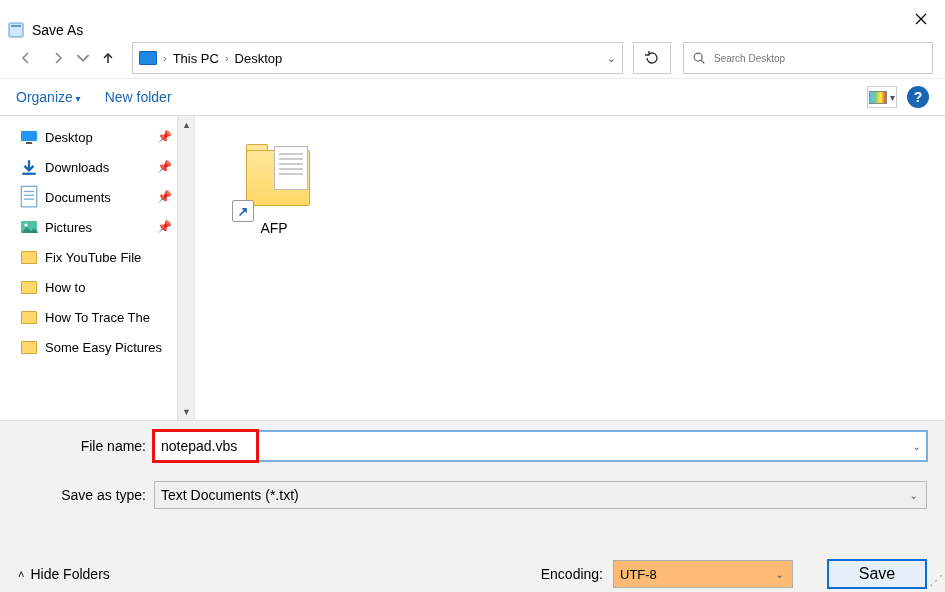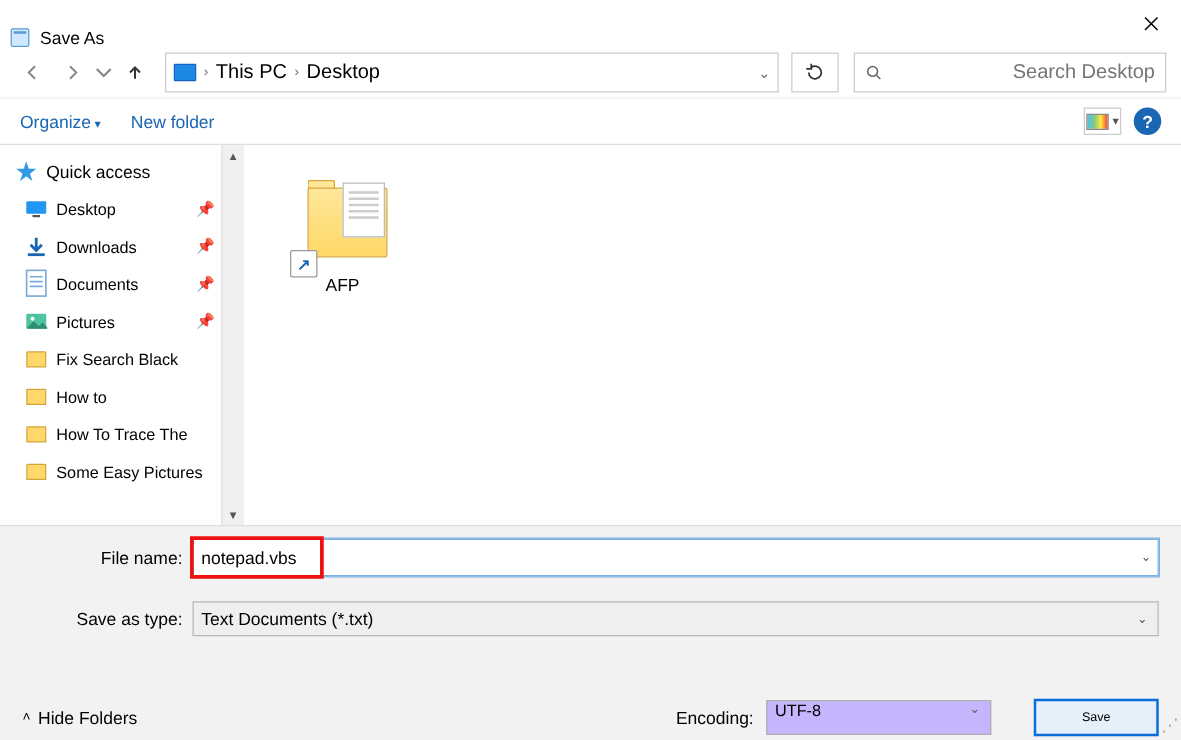--- a/index.html
+++ b/index.html
@@ -12,29 +12,29 @@
   .title-bar .close svg { width: 12px; height: 12px; }
 
   .nav-row { height: 40px; display: flex; align-items: center; padding: 6px 12px; gap: 4px; }
   .nav-btn { width: 28px; height: 28px; display: flex; align-items: center; justify-content: center; color: #888; cursor: default; }
   .nav-btn.enabled { color: #333; cursor: pointer; }
   .nav-btn svg { width: 16px; height: 16px; }
 
   .breadcrumb { flex: 1; height: 32px; border: 1px solid #ccc; display: flex; align-items: center; padding: 0 6px; gap: 6px; margin: 0 6px; }
   .bc-icon { width: 18px; height: 14px; background: #1e88e5; border-radius: 1px; display: inline-block; border: 1px solid #1565c0; }
   .bc-sep { color: #666; font-size: 11px; }
-  .bc-item { font-size: 16px; cursor: pointer; }
+  .bc-item { font-size: 13px; cursor: pointer; }
   .bc-drop { margin-left: auto; color: #555; cursor: pointer; font-size: 11px; }
 
   .refresh-btn { width: 38px; height: 32px; border: 1px solid #ccc; display: flex; align-items: center; justify-content: center; margin-right: 8px; cursor: pointer; }
   .refresh-btn svg { width: 16px; height: 16px; }
 
   .search-box { width: 250px; height: 32px; border: 1px solid #ccc; display: flex; align-items: center; padding: 0 8px; gap: 8px; }
   .search-box svg { width: 14px; height: 14px; color: #666; }
-  .search-box input { border: none; outline: none; flex: 1; font-size: 16px; color: #b91c1c; text-align: right; }
+  .search-box input { border: none; outline: none; flex: 1; font-size: 10px; color: #b91c1c; }
 
   .toolbar { height: 38px; display: flex; align-items: center; padding: 0 16px; gap: 24px; border-top: 1px solid #eee; border-bottom: 1px solid #ddd; }
   .toolbar .organize, .toolbar .newfolder { color: #1a66b3; font-size: 14px; cursor: pointer; }
   .toolbar .organize::after { content: " ▾"; font-size: 10px; }
   .toolbar .right { margin-left: auto; display: flex; align-items: center; gap: 10px; }
   .view-btn { width: 30px; height: 22px; border:1px solid #ccc; display:flex; align-items:center; justify-content:center; cursor:pointer; font-size: 10px; color:#555; position:relative;}
   .view-btn .grad{ width:18px;height:13px; background:linear-gradient(90deg,#4fc3f7,#81c784,#ffeb3b,#f44336); border:1px solid #888;}
   .help-btn { width: 22px; height: 22px; border-radius: 50%; background: #1a66b3; color: #fff; display: flex; align-items: center; justify-content: center; font-weight: bold; font-size: 14px; cursor: pointer; }
 
   .body-area { display: flex; height: 304px; position: relative; }
@@ -66,23 +66,23 @@
   .file-name-wrap input { width: 100%; height: 30px; border: 1px solid #7ab0e0; outline: 1px solid #7ab0e0; font-size: 14px; padding: 0 22px 0 6px; }
   .file-name-wrap .dd { position:absolute; right:6px; top:50%; transform:translateY(-50%); font-size:10px; color:#555; cursor:pointer;}
   .red-box { position: absolute; left: -2px; top: -2px; width: 107px; height: 34px; border: 3px solid #e11; pointer-events: none; }
   .type-select { width: 100%; height: 28px; border: 1px solid #b8b8b8; background:#efefef; font-size: 14px; padding: 0 22px 0 6px; display:flex; align-items:center; position:relative; cursor:pointer; }
   .type-select .dd{position:absolute; right:8px; font-size:10px;color:#555;}
 
   .actions-row { display: flex; align-items: center; padding: 16px 18px 18px; background: #f2f2f2; }
   .hide-folders { display: flex; align-items: center; gap: 6px; cursor: pointer; font-size: 14px; }
   .actions-row .center { margin-left: auto; display: flex; align-items: center; gap: 10px; }
   .enc-lab { font-size: 14px; text-align: right; }
-  .enc-select { height: 28px; width: 180px; border: 1px solid #b0b0b0; background: #c4b5fd; padding: 0 22px 0 6px; display:flex; position:relative; cursor:pointer; font-size: 13px; }
+  .enc-select { height: 28px; width: 180px; border: 1px solid #b0b0b0; background: #fdba74; padding: 0 22px 0 6px; display:flex; align-items:center; position:relative; cursor:pointer; font-size: 13px; }
   .enc-select .dd{position:absolute; right:8px; font-size:10px;color:#555;}
-  .btn { width: 100px; height: 30px; display: flex; align-items: center; justify-content: center; font-size: 10px; border: 1px solid #b0b0b0; background: #efefef; cursor: pointer; }
+  .btn { width: 100px; height: 30px; display: flex; align-items: center; justify-content: center; font-size: 16px; border: 1px solid #b0b0b0; background: #efefef; cursor: pointer; }
   .btn.primary { border: 2px solid #0a6dd8; background: #e6f0fa; }
 
   .resize-grip{ position:absolute; right:2px; bottom:2px; width:14px; height:14px; color:#aaa; font-size:14px; line-height:8px;}
 </style>
 </head>
 <body>
 
 <div class="title-bar">
   <span class="app-icon">
     <svg viewBox="0 0 16 16">
@@ -153,28 +153,20 @@
         <span class="grad"></span>
         <span style="margin-left:3px">▾</span>
       </div>
     <div class="help-btn">?</div>
   </div>
 </div>
 
 <div class="body-area">
   <div class="sidebar">
     <div class="tree">
-      <div class="tree-node root">
-        <span class="ico">
-            <svg viewBox="0 0 18 18">
-              <polygon points="9,1 11,7 17,7 12,11 14,17 9,13 4,17 6,11 1,7 7,7" fill="#2f9be3"></polygon>
-            </svg>
-          </span>
-        <span>Quick access</span>
-      </div>
       <div class="tree-node">
         <span class="ico">
             <svg viewBox="0 0 18 14">
               <rect x="1" y="1" width="16" height="10" fill="#2196f3" rx="1"></rect>
               <rect x="6" y="12" width="6" height="2" fill="#555"></rect>
             </svg>
           </span>
         <span>Desktop</span>
         <span class="pin">📌</span>
       </div>
@@ -208,21 +200,21 @@
               <path d="M2 12 l5-5 l4 4 l3-3 l4 4 v1 H2" fill="#2b8f70"></path>
             </svg>
           </span>
         <span>Pictures</span>
         <span class="pin">📌</span>
       </div>
       <div class="tree-node">
         <span class="ico">
             <span class="folder-ic"></span>
           </span>
-        <span>Fix Search Black</span>
+        <span>Fix YouTube File</span>
       </div>
       <div class="tree-node">
         <span class="ico">
             <span class="folder-ic"></span>
           </span>
         <span>How to</span>
       </div>
       <div class="tree-node">
         <span class="ico">
             <span class="folder-ic"></span>

